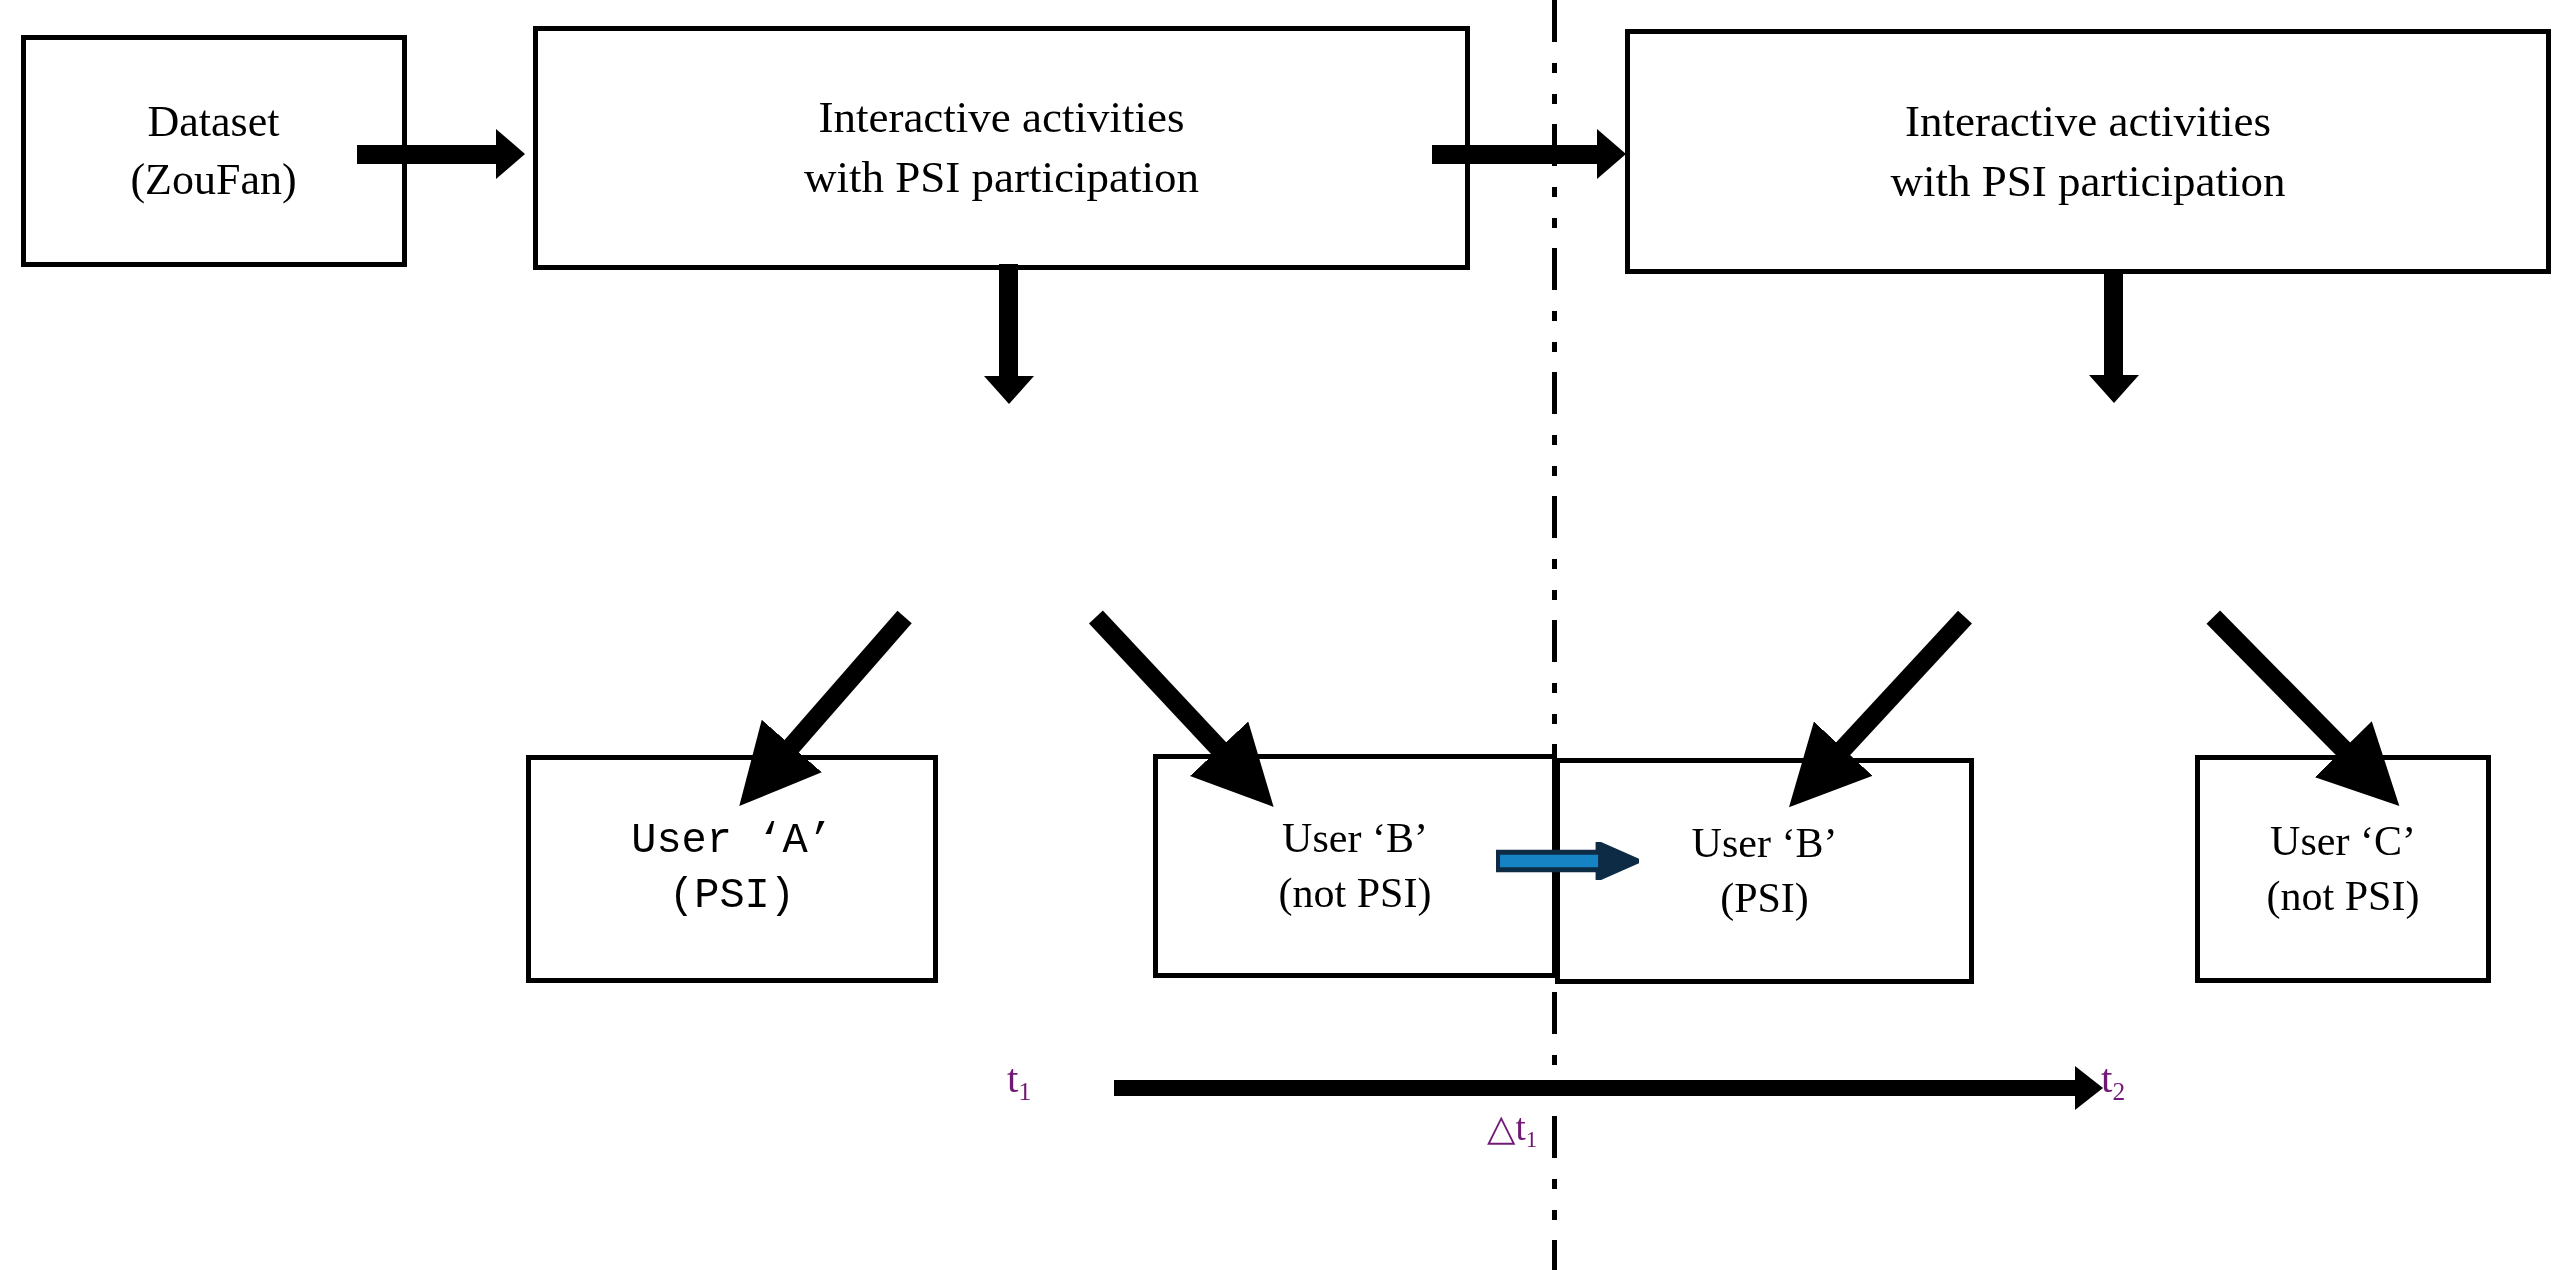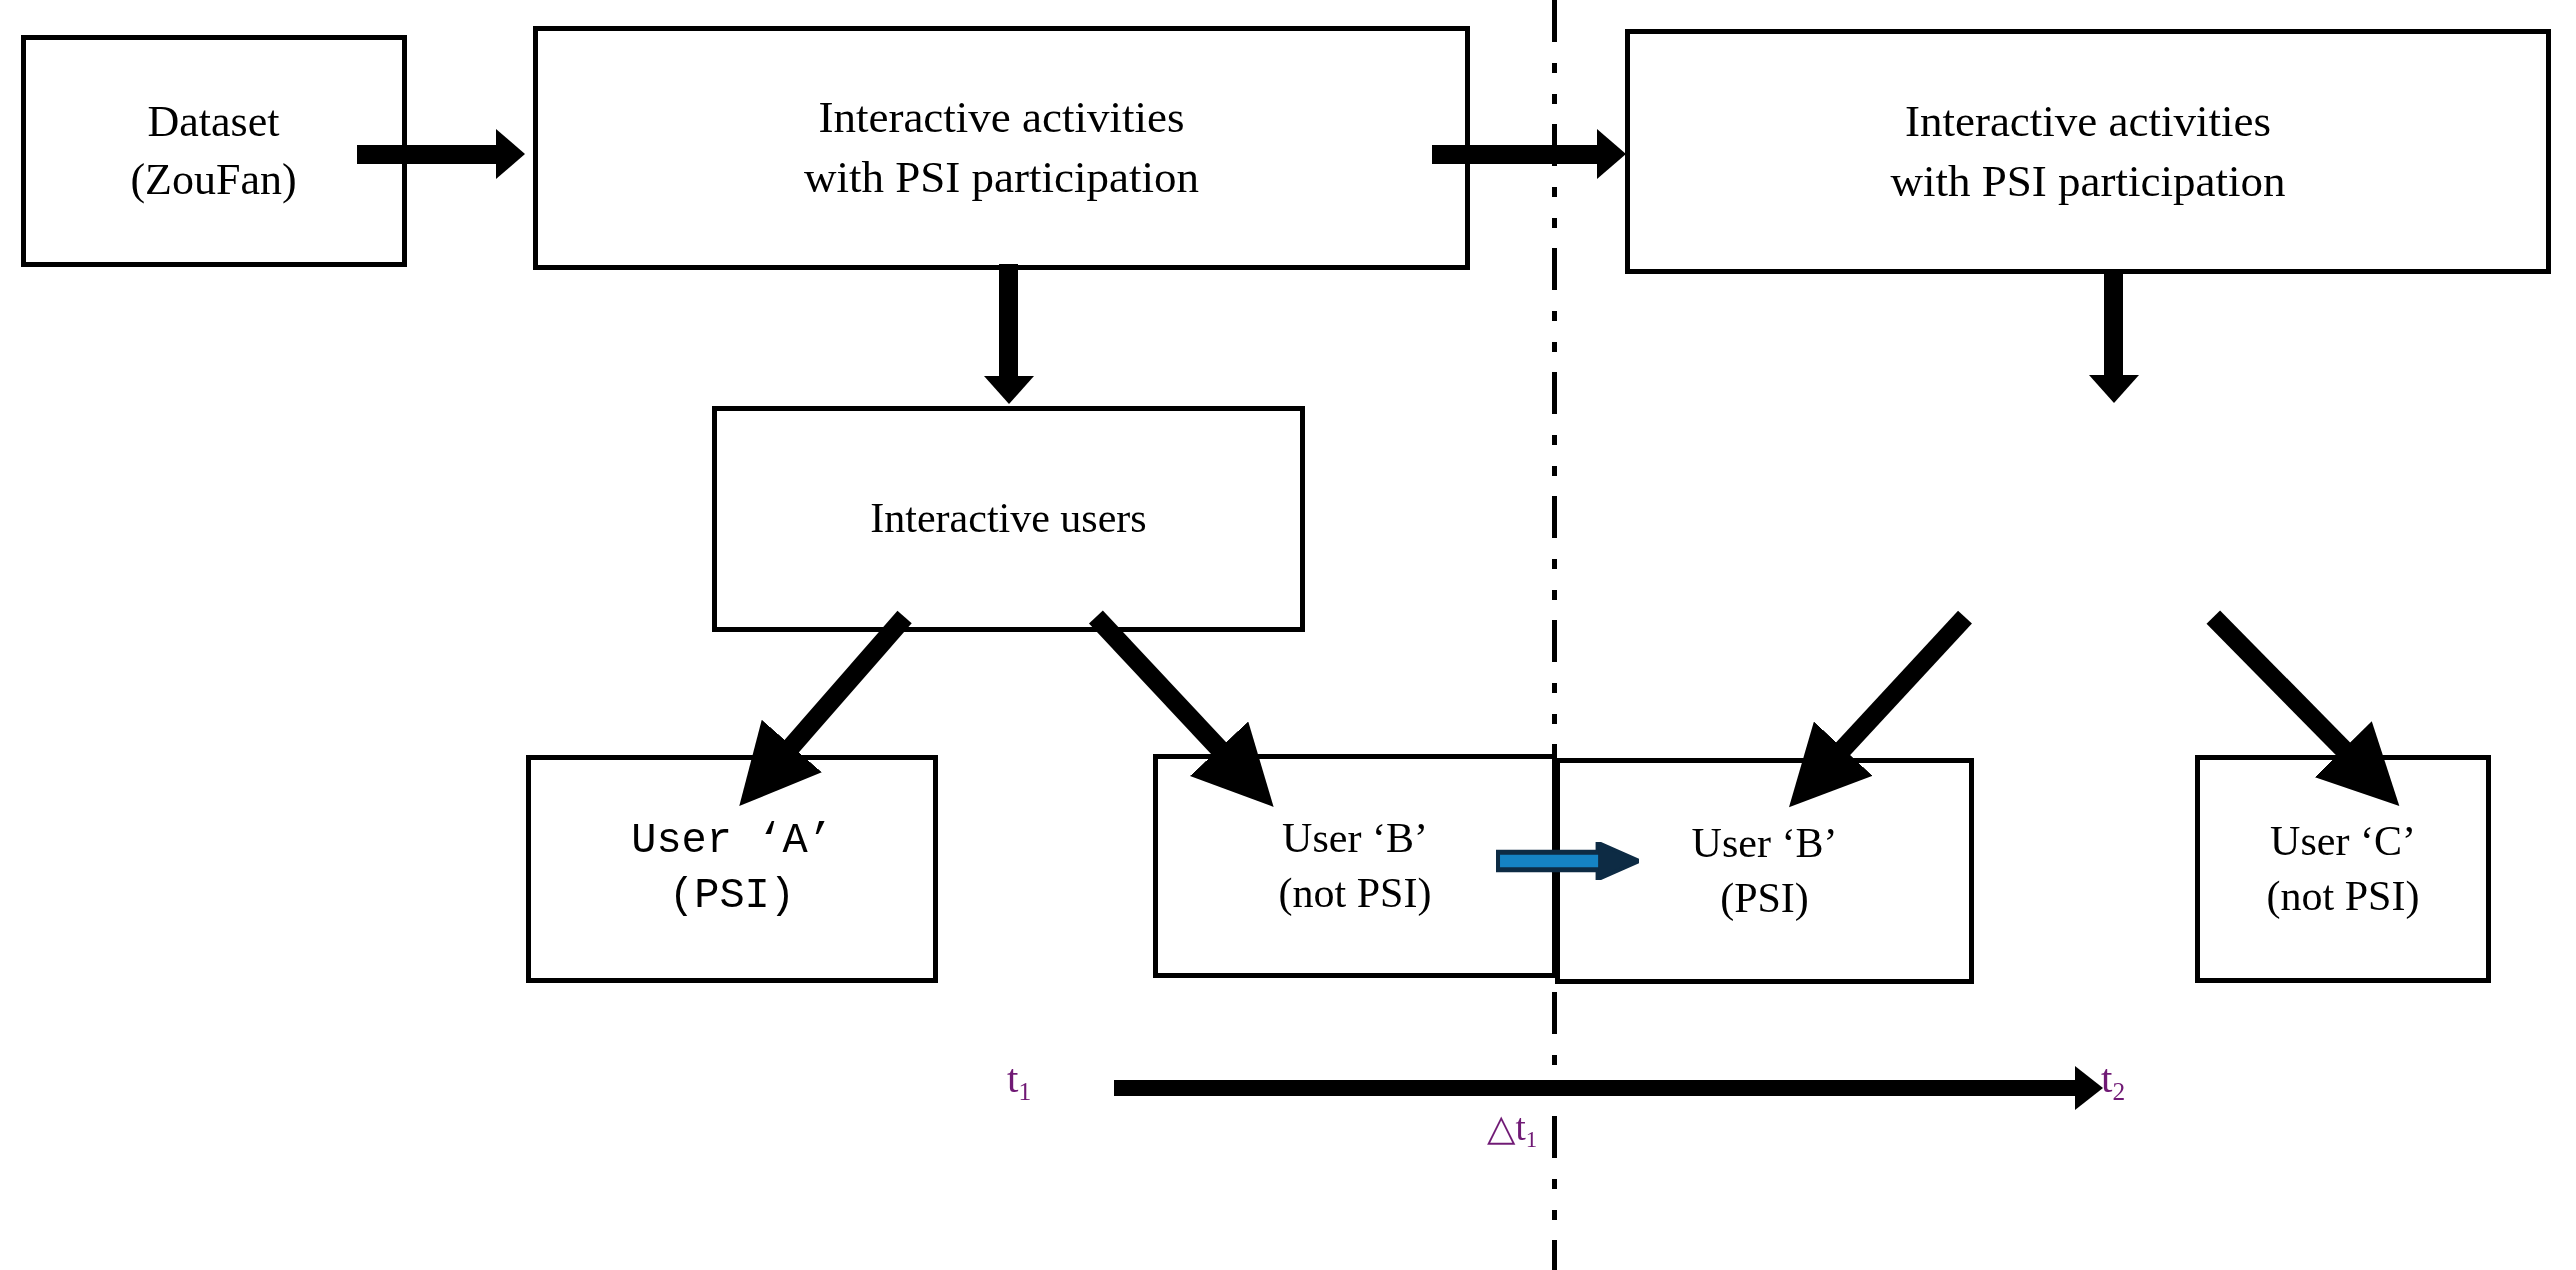--- a/index.html
+++ b/index.html
@@ -175,23 +175,20 @@
   <div class="box" id="box-activities-1">
     <span class="line">Interactive activities</span>
     <span class="line">with PSI participation</span>
   </div>
 
   <div class="box" id="box-activities-2">
     <span class="line">Interactive activities</span>
     <span class="line">with PSI participation</span>
   </div>
 
-  <div class="box" id="box-users-1">
-    <span class="line">Interactive users</span>
-  </div>
 
 
   <div class="box" id="box-user-a">
     <span class="line">User ‘A’</span>
     <span class="line">(PSI)</span>
   </div>
 
   <div class="box" id="box-user-b-not">
     <span class="line">User ‘B’</span>
     <span class="line">(not PSI)</span>

